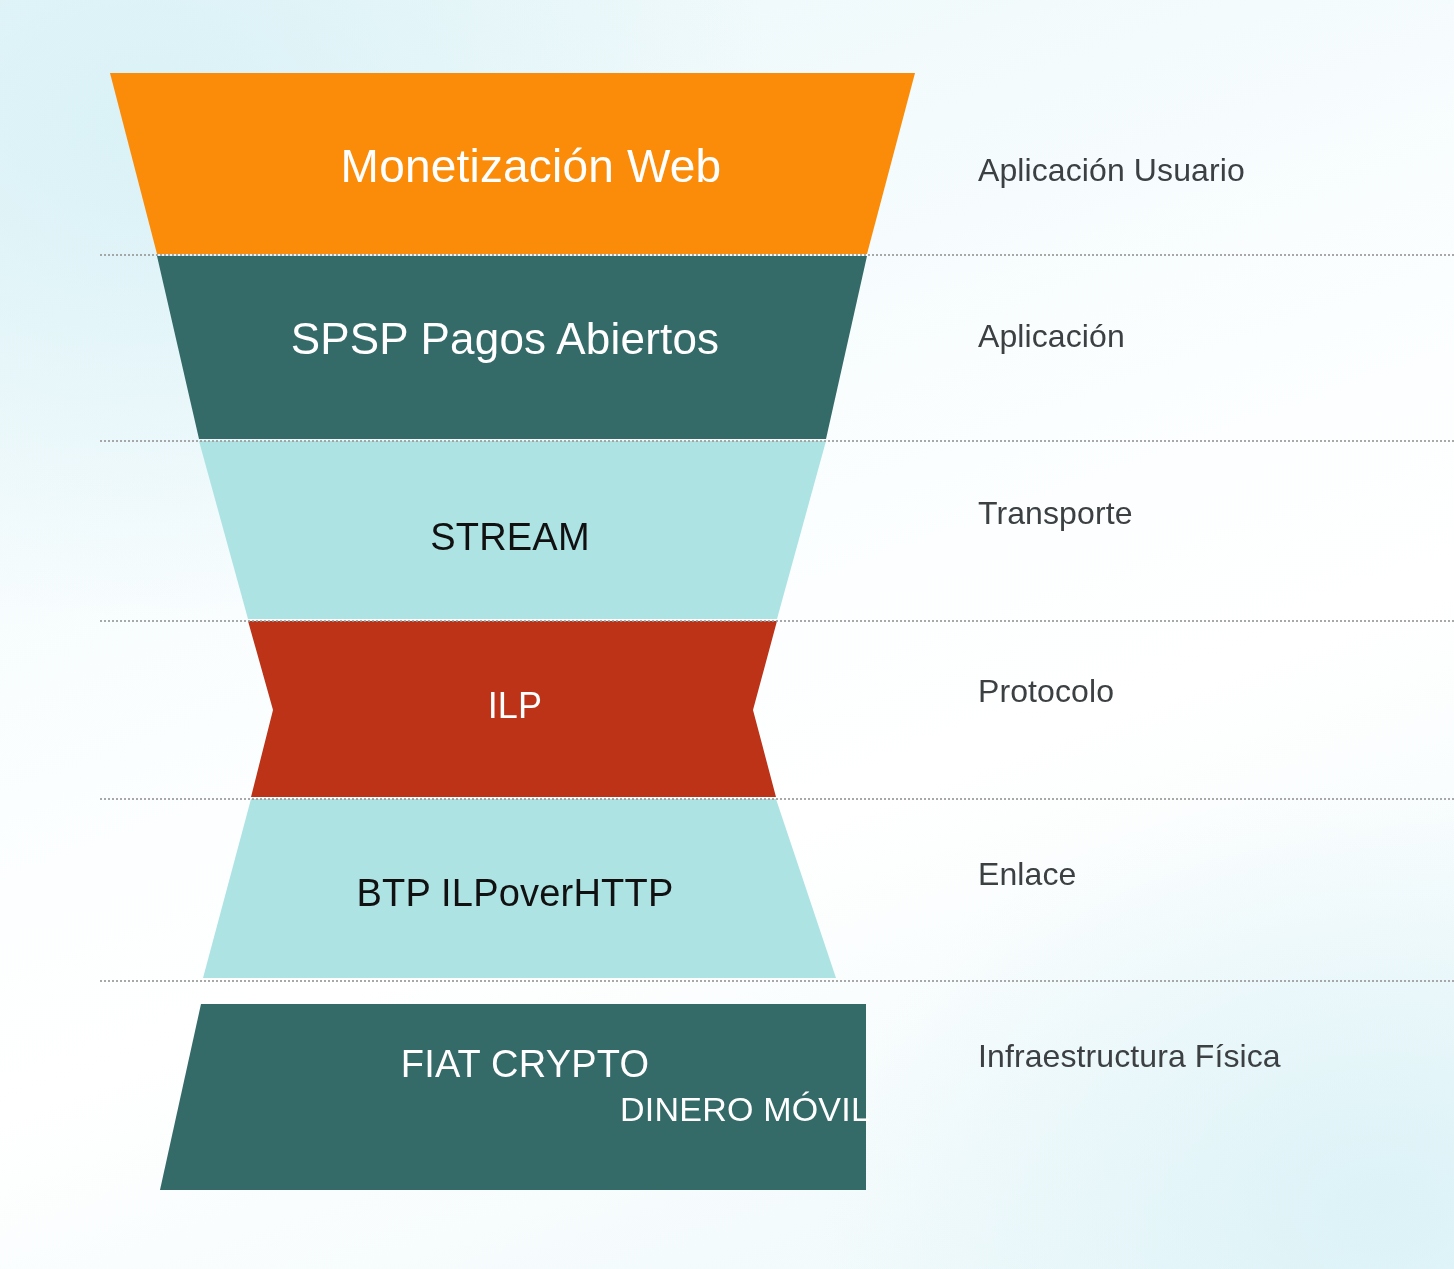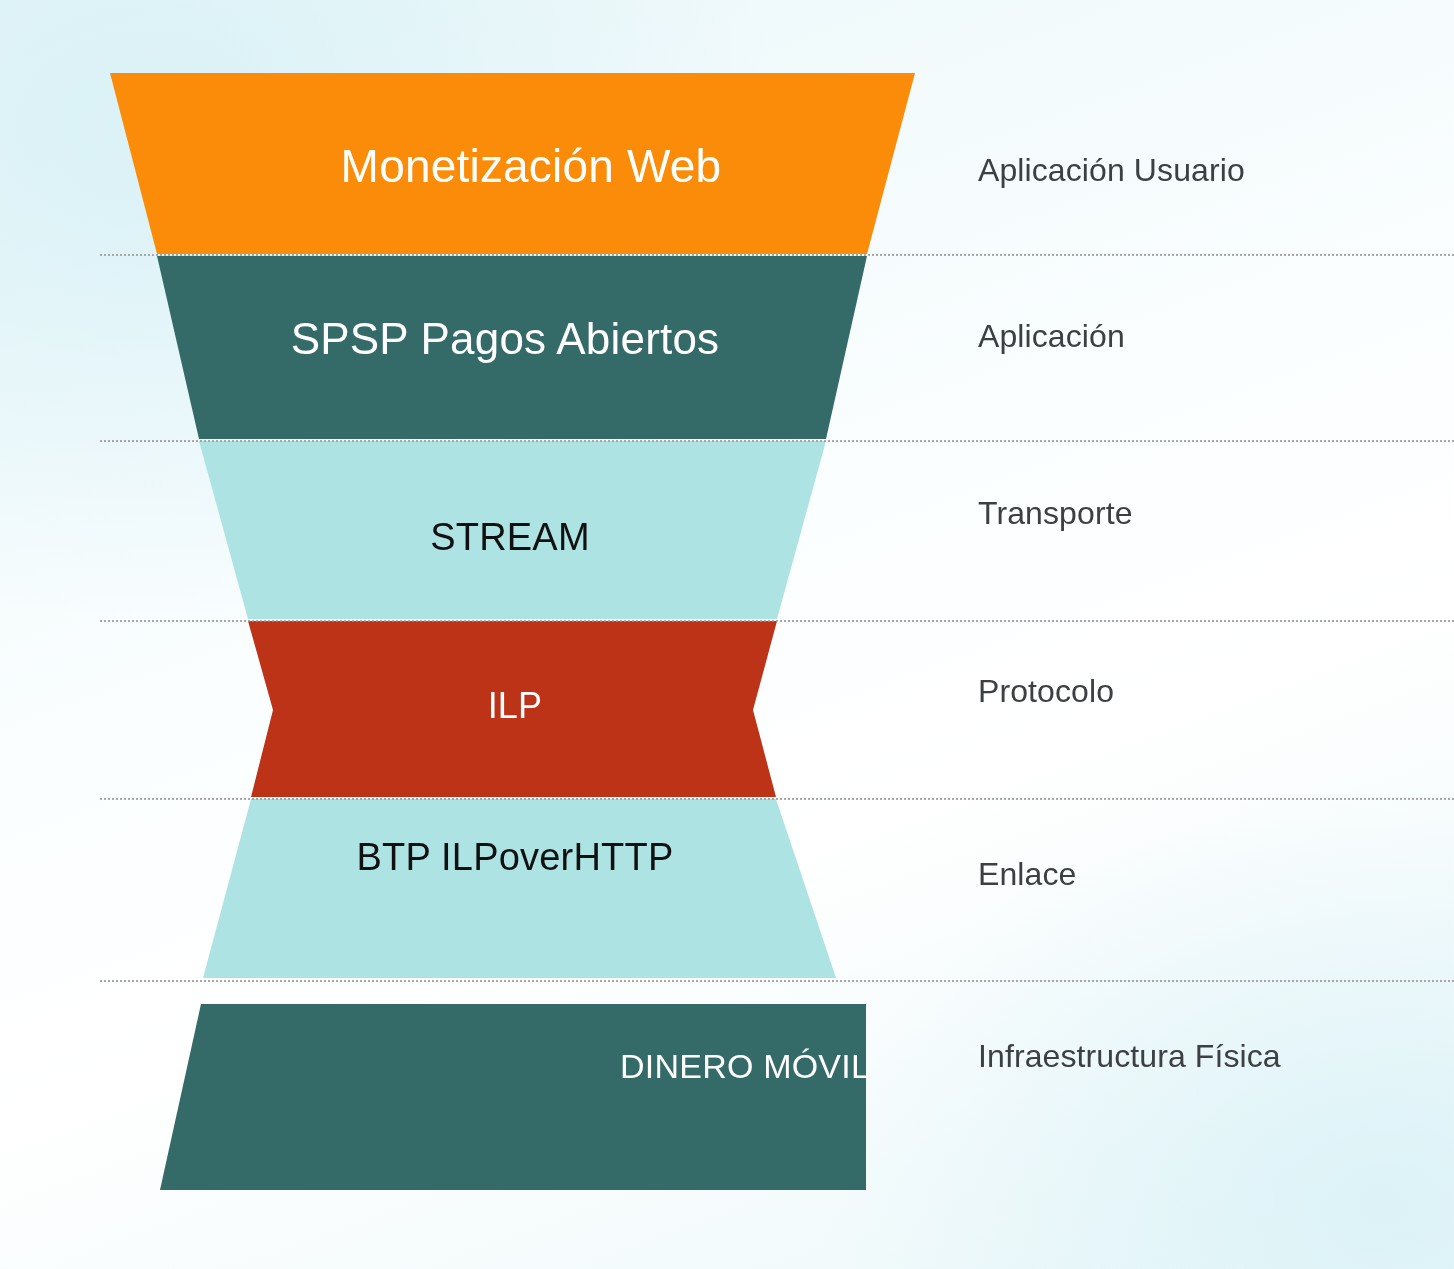--- a/index.html
+++ b/index.html
@@ -48,21 +48,21 @@
     white-space: nowrap;
     letter-spacing: 0.2px;
   }
   .label-light { color: #ffffff; }
   .label-dark  { color: #111111; }
 
   .lbl-monetizacion { left: 176px; width: 710px; top: 141px; font-size: 46px; }
   .lbl-spsp        { left: 180px; width: 650px; top: 314px; font-size: 44px; }
   .lbl-stream      { left: 200px; width: 620px; top: 504px; font-size: 38px; margin-top: 12px; }
   .lbl-ilp         { left: 250px; width: 530px; top: 686px; font-size: 36px; }
-  .lbl-btp         { left: 190px; width: 650px; top: 836px; font-size: 38px; text-align: center; }
+  .lbl-btp         { left: 190px; width: 650px; top: 872px; font-size: 38px; text-align: center; }
   .lbl-fiat        { left: 180px; width: 690px; top: 1043px; font-size: 38px; }
   .lbl-fiat .line2 { font-size: 34px; display: block; margin-top: 4px; text-align: right; }
 
   .side-label {
     position: absolute;
     left: 978px;
     color: #3c4043;
     font-size: 32px;
     white-space: nowrap;
     letter-spacing: 0.1px;
@@ -106,20 +106,21 @@
 
   <div class="band-label label-light lbl-spsp">SPSP   Pagos Abiertos</div>
 
   <div class="band-label label-dark lbl-stream">STREAM</div>
 
   <div class="band-label label-light lbl-ilp">ILP</div>
 
   <div class="band-label label-dark lbl-btp">BTP  ILPoverHTTP</div>
 
   <div class="band-label label-light lbl-fiat">
+    <span class="line1">FIAT   CRYPTO</span>
     <span class="line2">DINERO MÓVIL</span>
   </div>
 
   <div class="side-label sl-0">Aplicación Usuario</div>
   <div class="side-label sl-2">Transporte</div>
   <div class="side-label sl-1">Aplicación</div>
   <div class="side-label sl-3">Protocolo</div>
   <div class="side-label sl-4">Enlace</div>
   <div class="side-label sl-5">Infraestructura Física</div>
 

